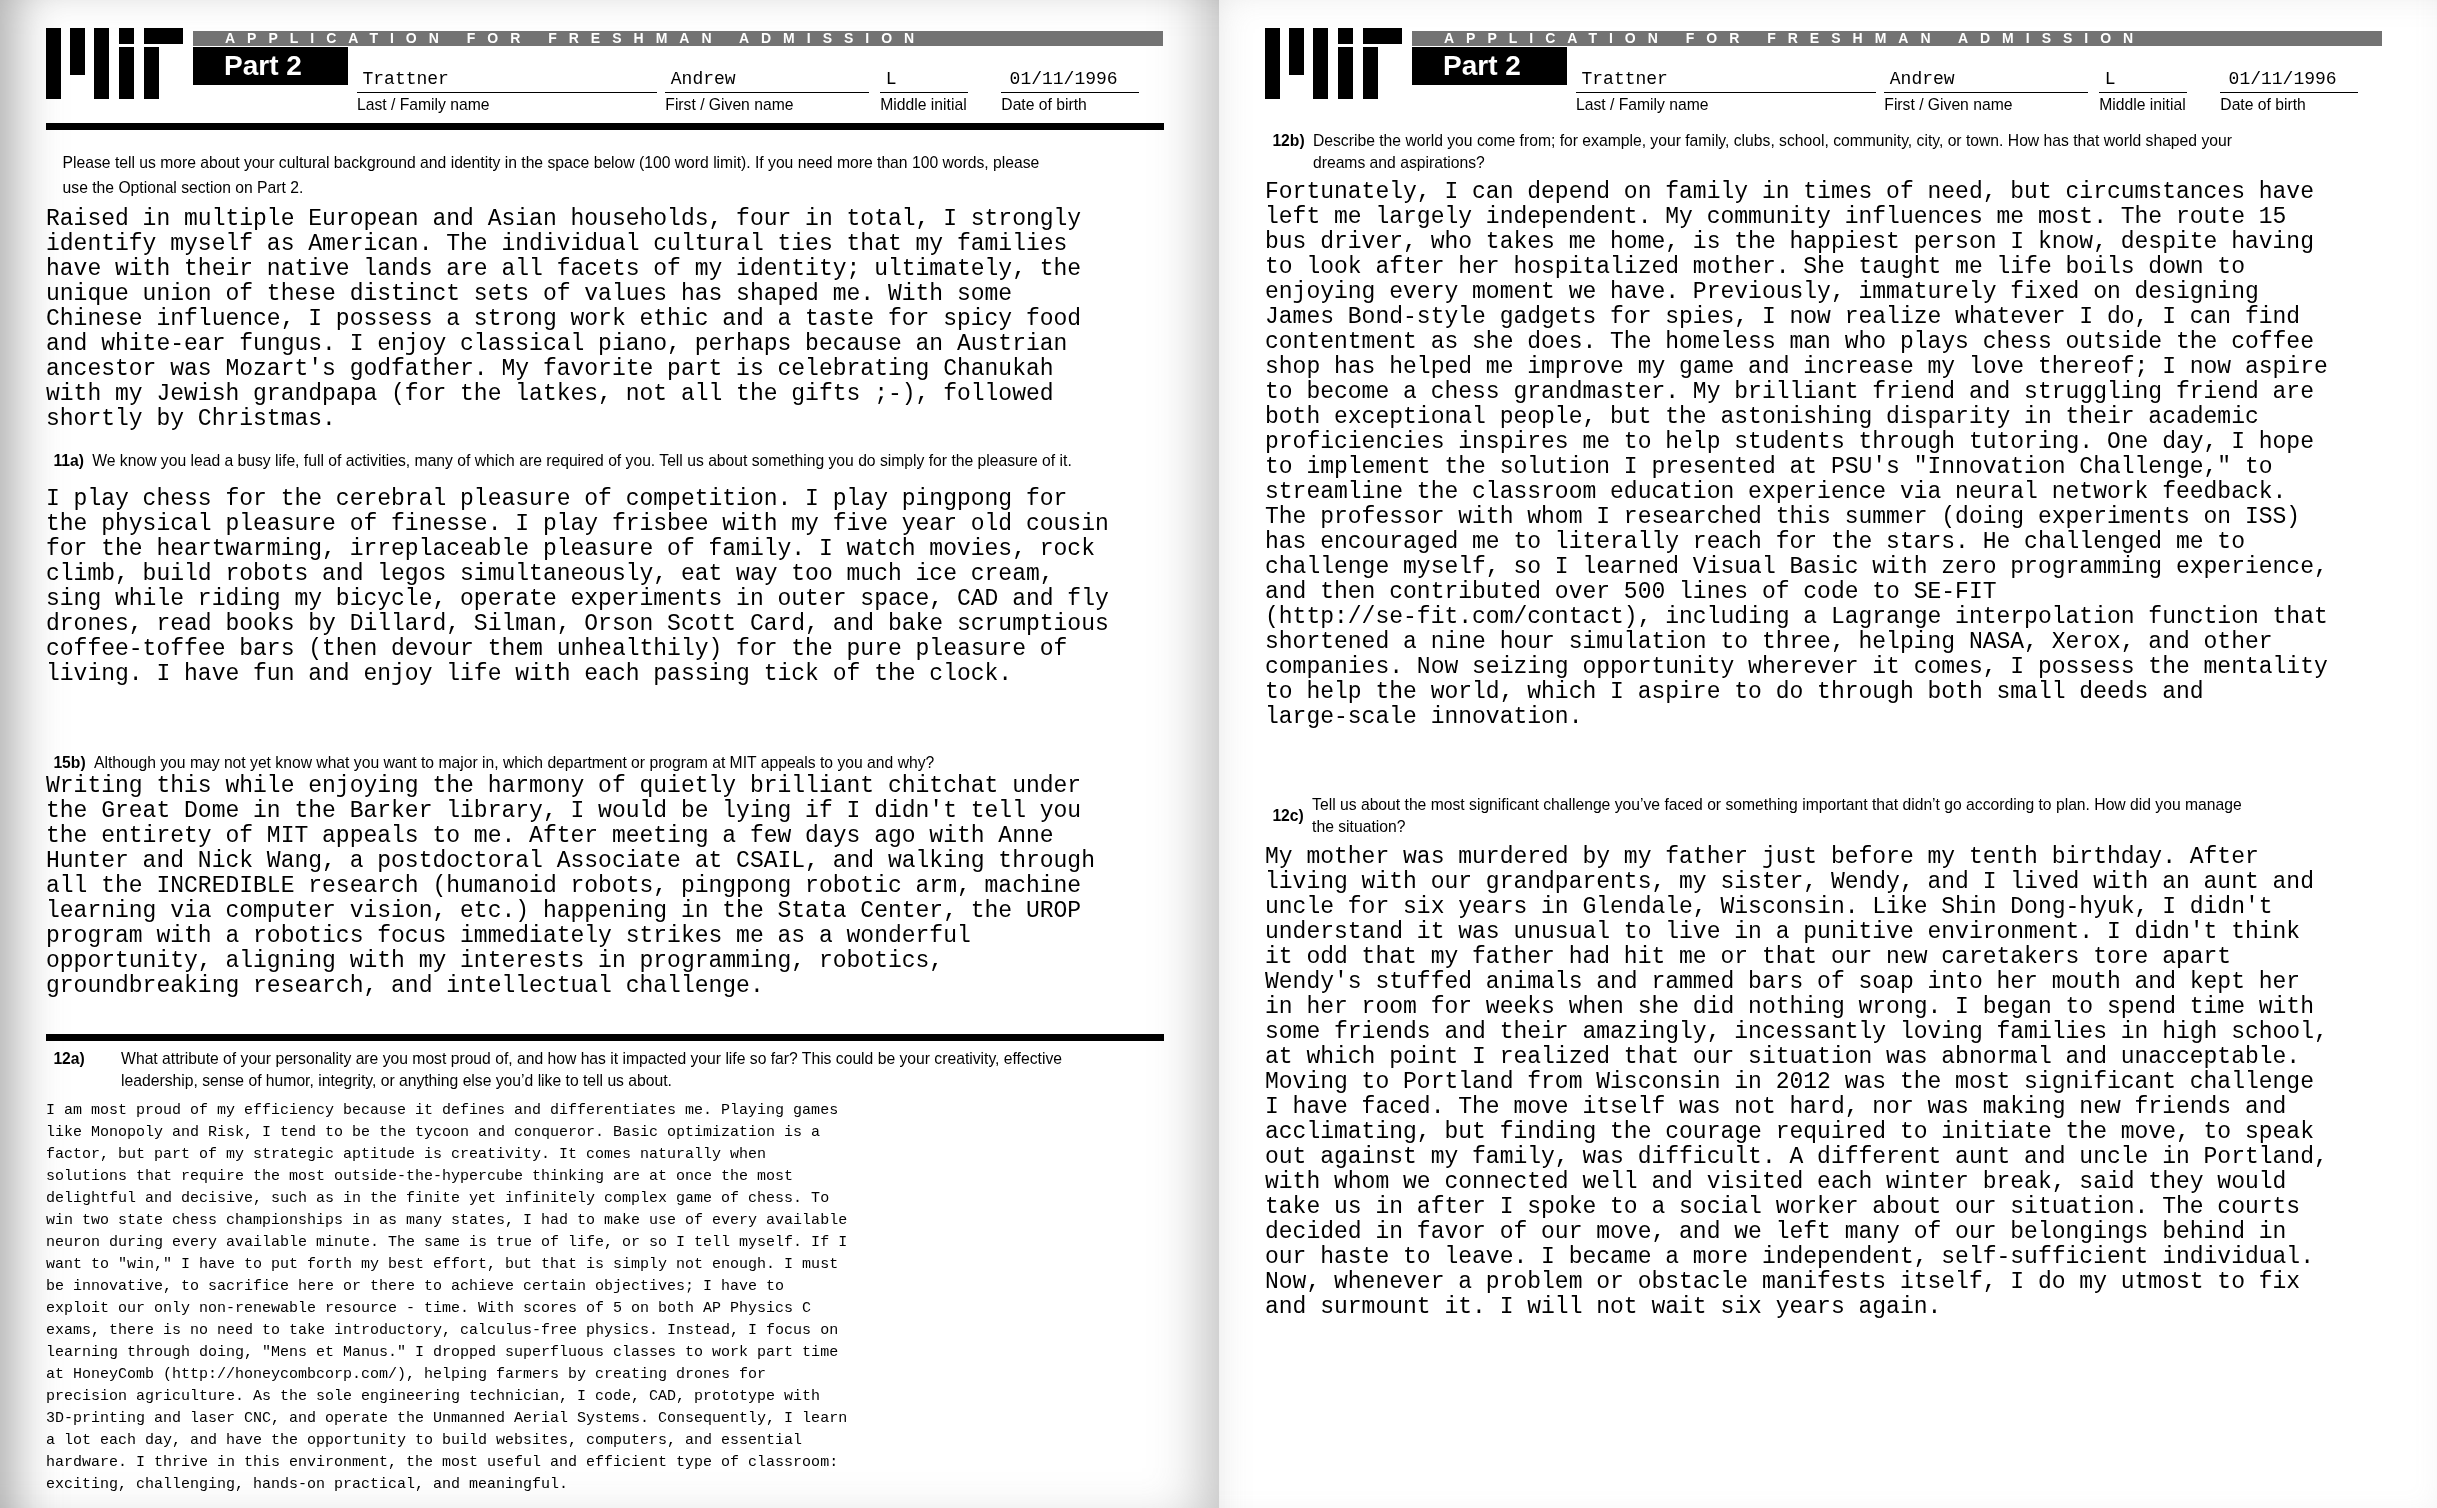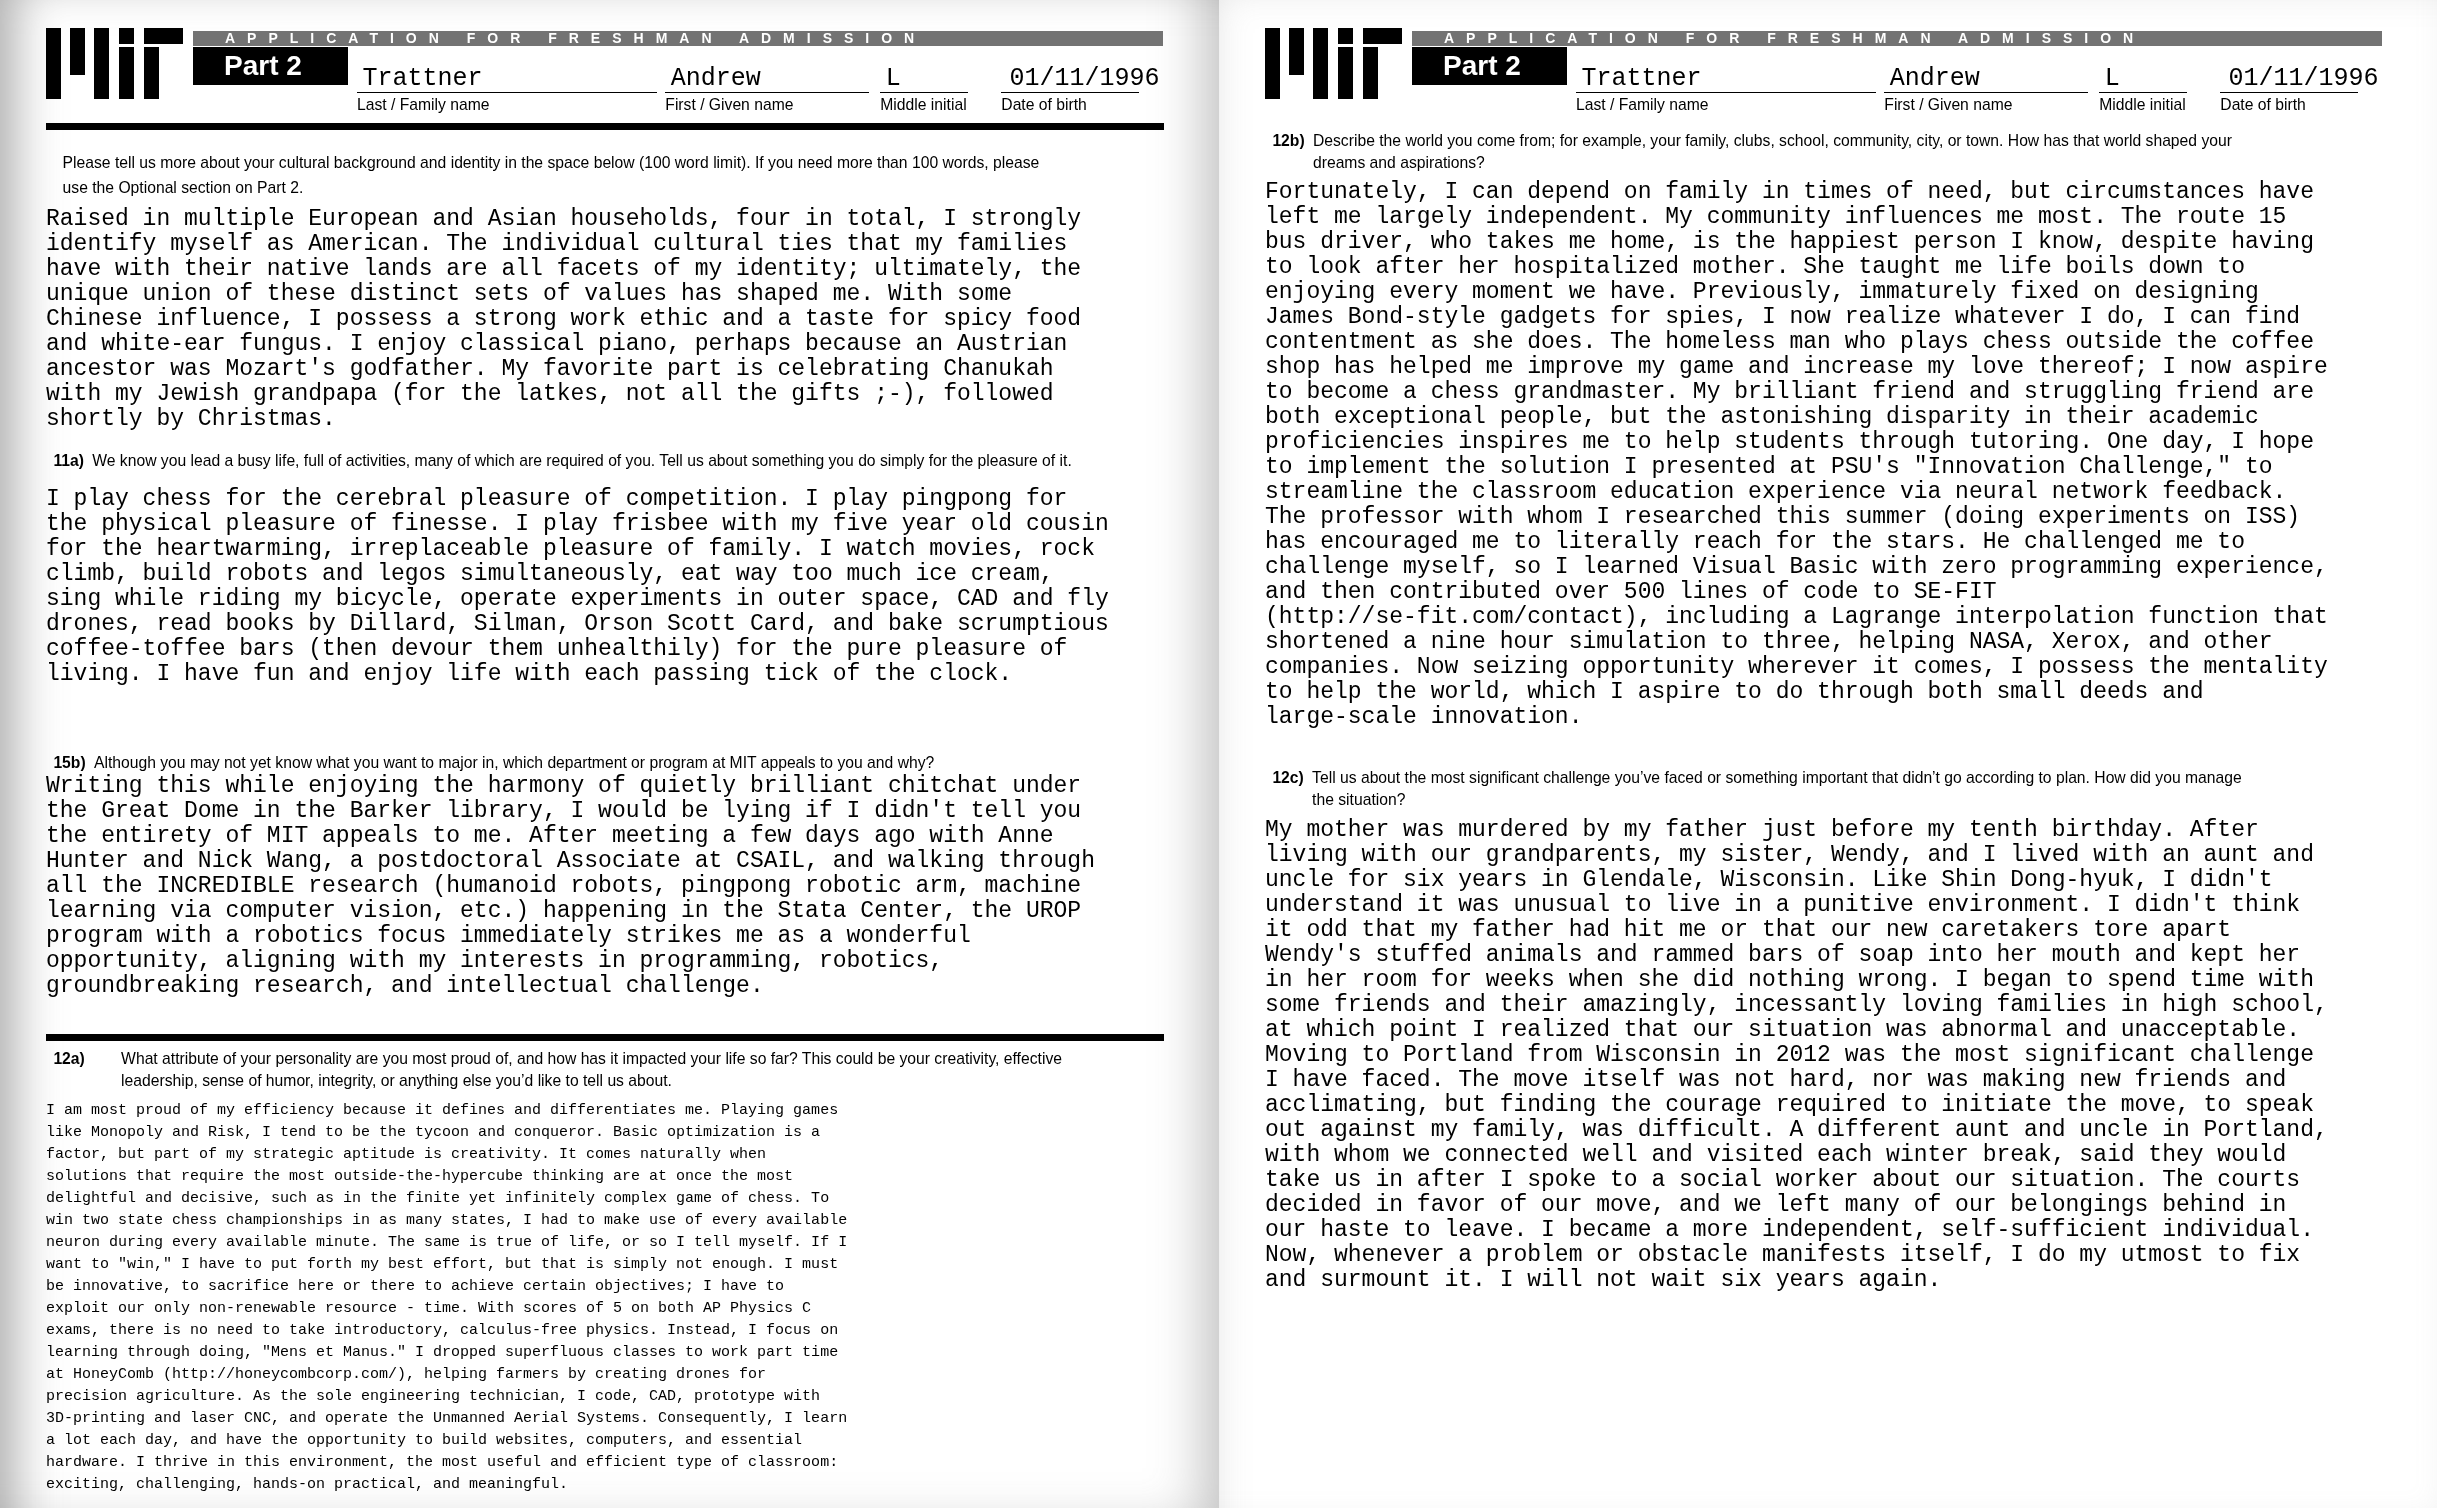--- a/index.html
+++ b/index.html
@@ -63,21 +63,21 @@
     padding-left:31px;
     white-space:nowrap;
   }
   .fields {
     position:absolute; left:357px; top:67px;
     display:flex; align-items:flex-end;
   }
   .field { display:flex; flex-direction:column; }
   .field-value {
     font-family:"Liberation Mono","DejaVu Sans Mono",monospace;
-    font-size:25px; line-height:24px; height:26px;
+    font-size:18px; line-height:24px; height:26px;
     padding-left:5.5px;
     border-bottom:1.8px solid #000;
     white-space:nowrap;
   }
   .field-label { font-size:15.7px; line-height:17.6px; padding-top:2.8px; color:#000; }
   .f-last   { width:300px; }
   .f-first  { width:204px; margin-left:8.3px; }
   .f-middle { width:88px;  margin-left:11px; }
   .f-dob    { width:138px; margin-left:33px; }
   .f-dob .field-value { padding-left:8.3px; }
@@ -92,21 +92,21 @@
     font-size:15.7px; line-height:22px;
     color:#000;
   }
   .prompt-num { font-weight:bold; white-space:pre; margin-right:8.3px; }
   .prompt-body { white-space:pre-wrap; }
   .prompt.intro { margin-left:16.6px; line-height:25px; margin-top:20px; }
   .p-11a { margin-top:18.5px; margin-left:7.4px; }
   .p-11b { margin-top:65px; margin-left:7.4px; }
   .p-12a { margin-top:7.4px;  margin-left:7.4px;gap:28px; }
   .p-12b { margin-top:6.5px;  margin-left:7.4px; }
-  .p-12c { margin-top:37px; margin-left:7.4px; }
+  .p-12c { margin-top:64px; margin-left:7.4px;align-items:center; }
 
   .essay {
     font-family:"Liberation Mono","DejaVu Sans Mono",monospace;
     font-size:23px; line-height:25px;
     white-space:pre-wrap;
     color:#000;
   }
   .e-cultural { margin-top:7.4px; }
   .e-11a { margin-top:15px; }
   .e-11b { margin-top:0px; }

